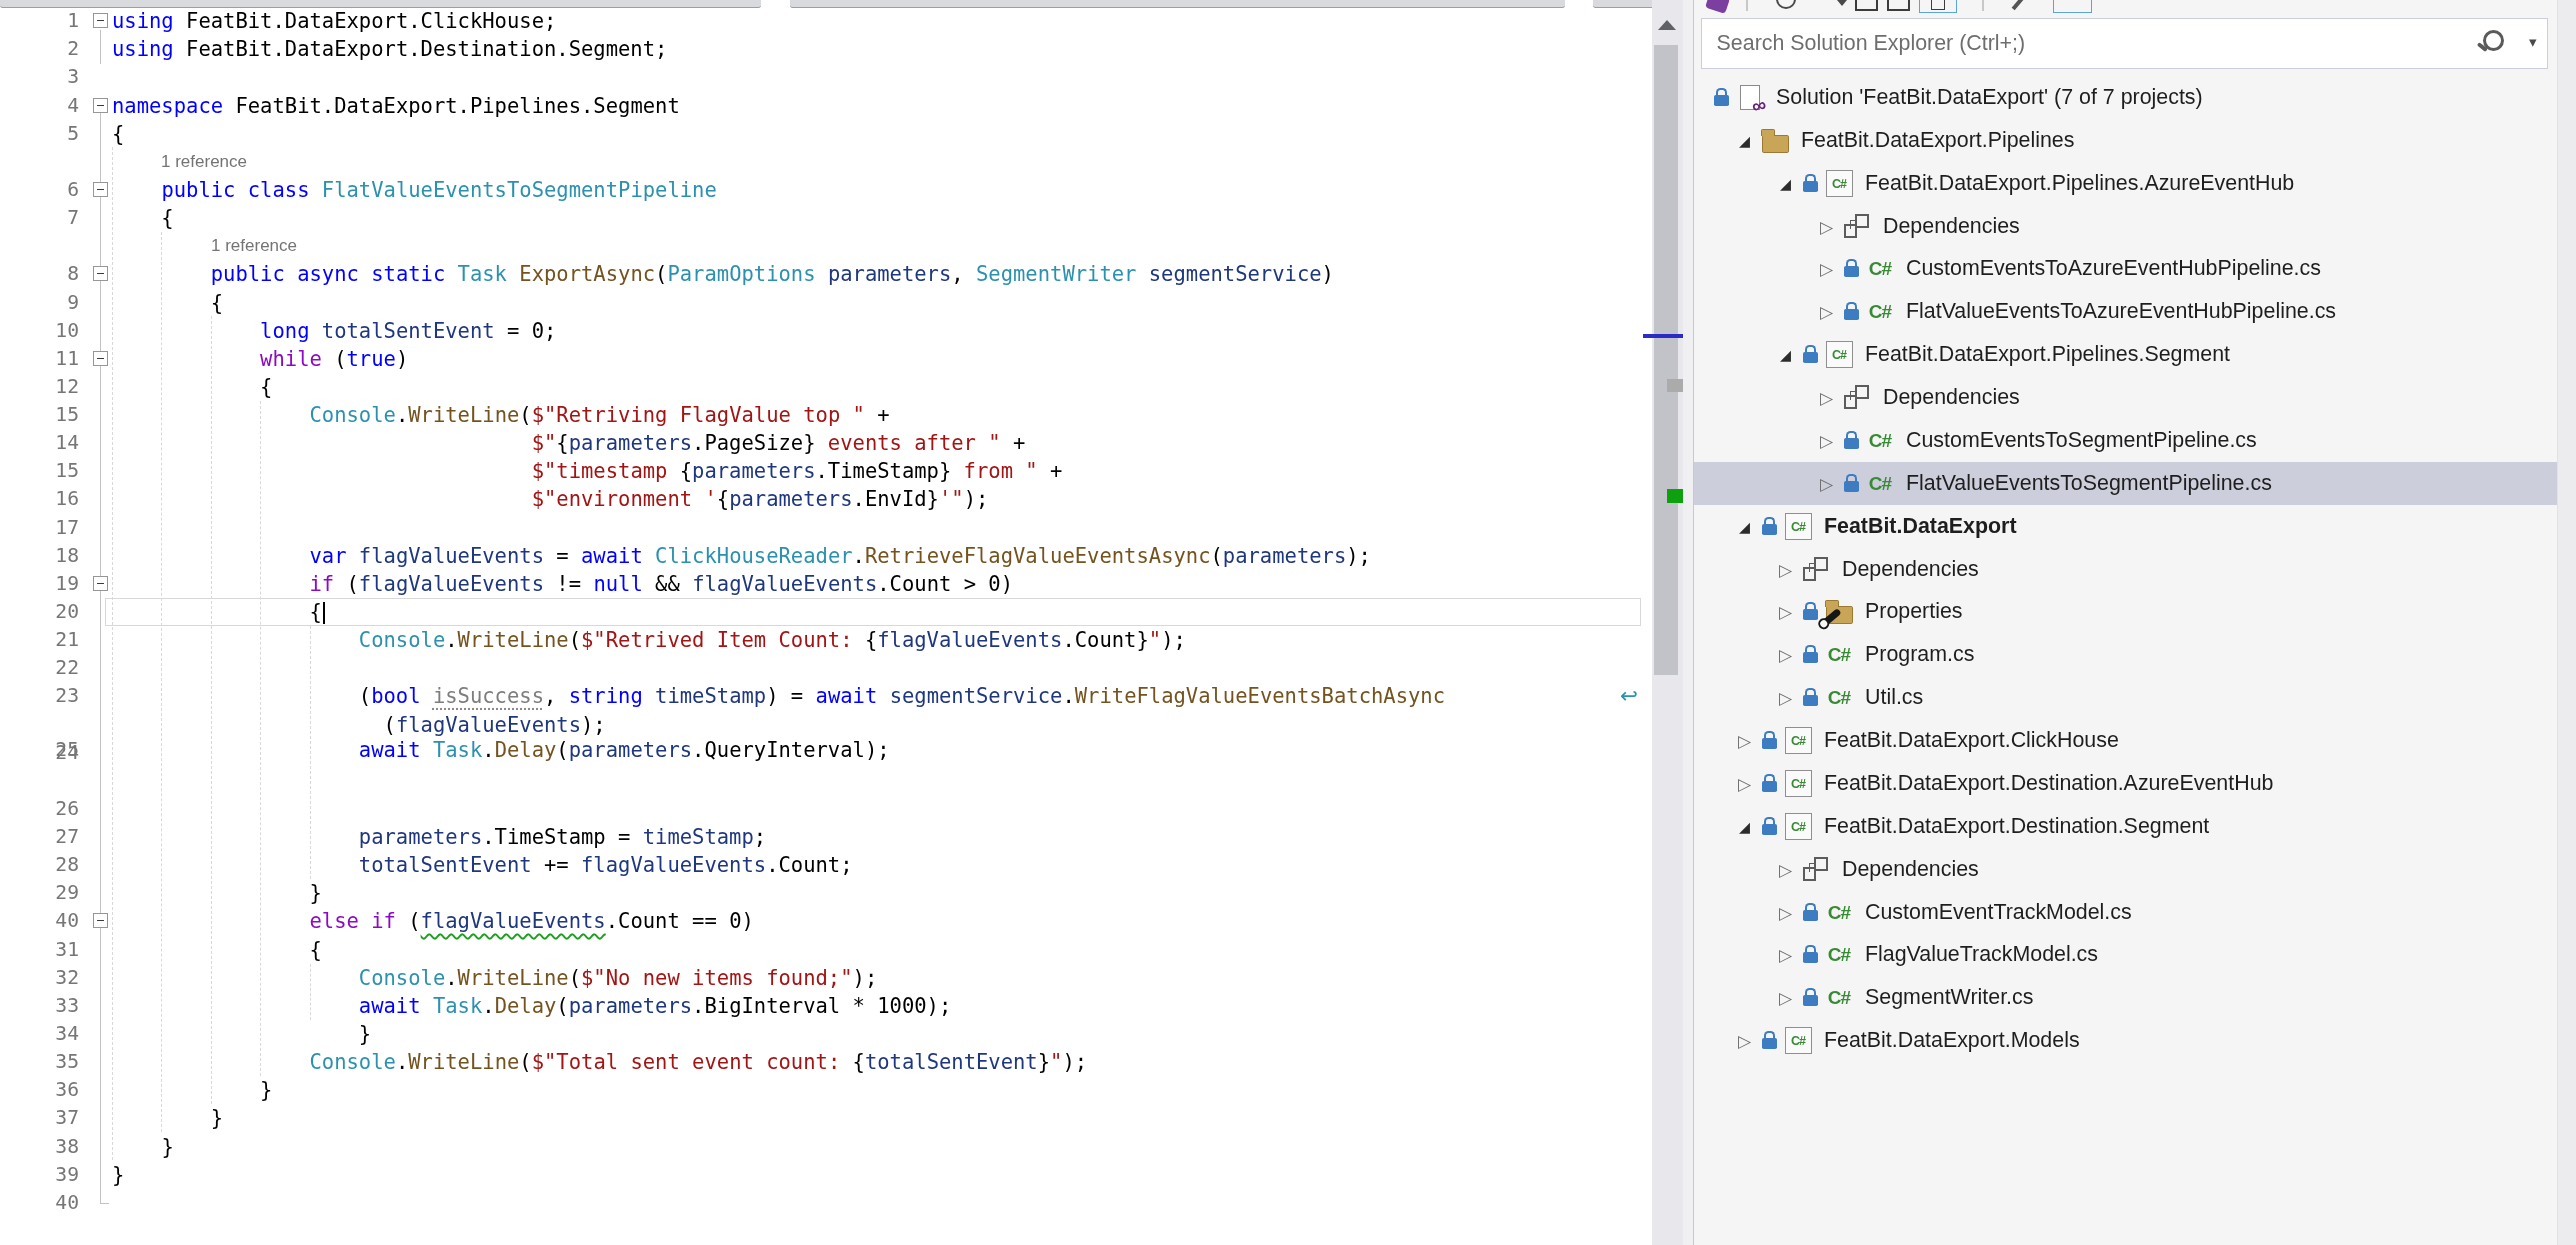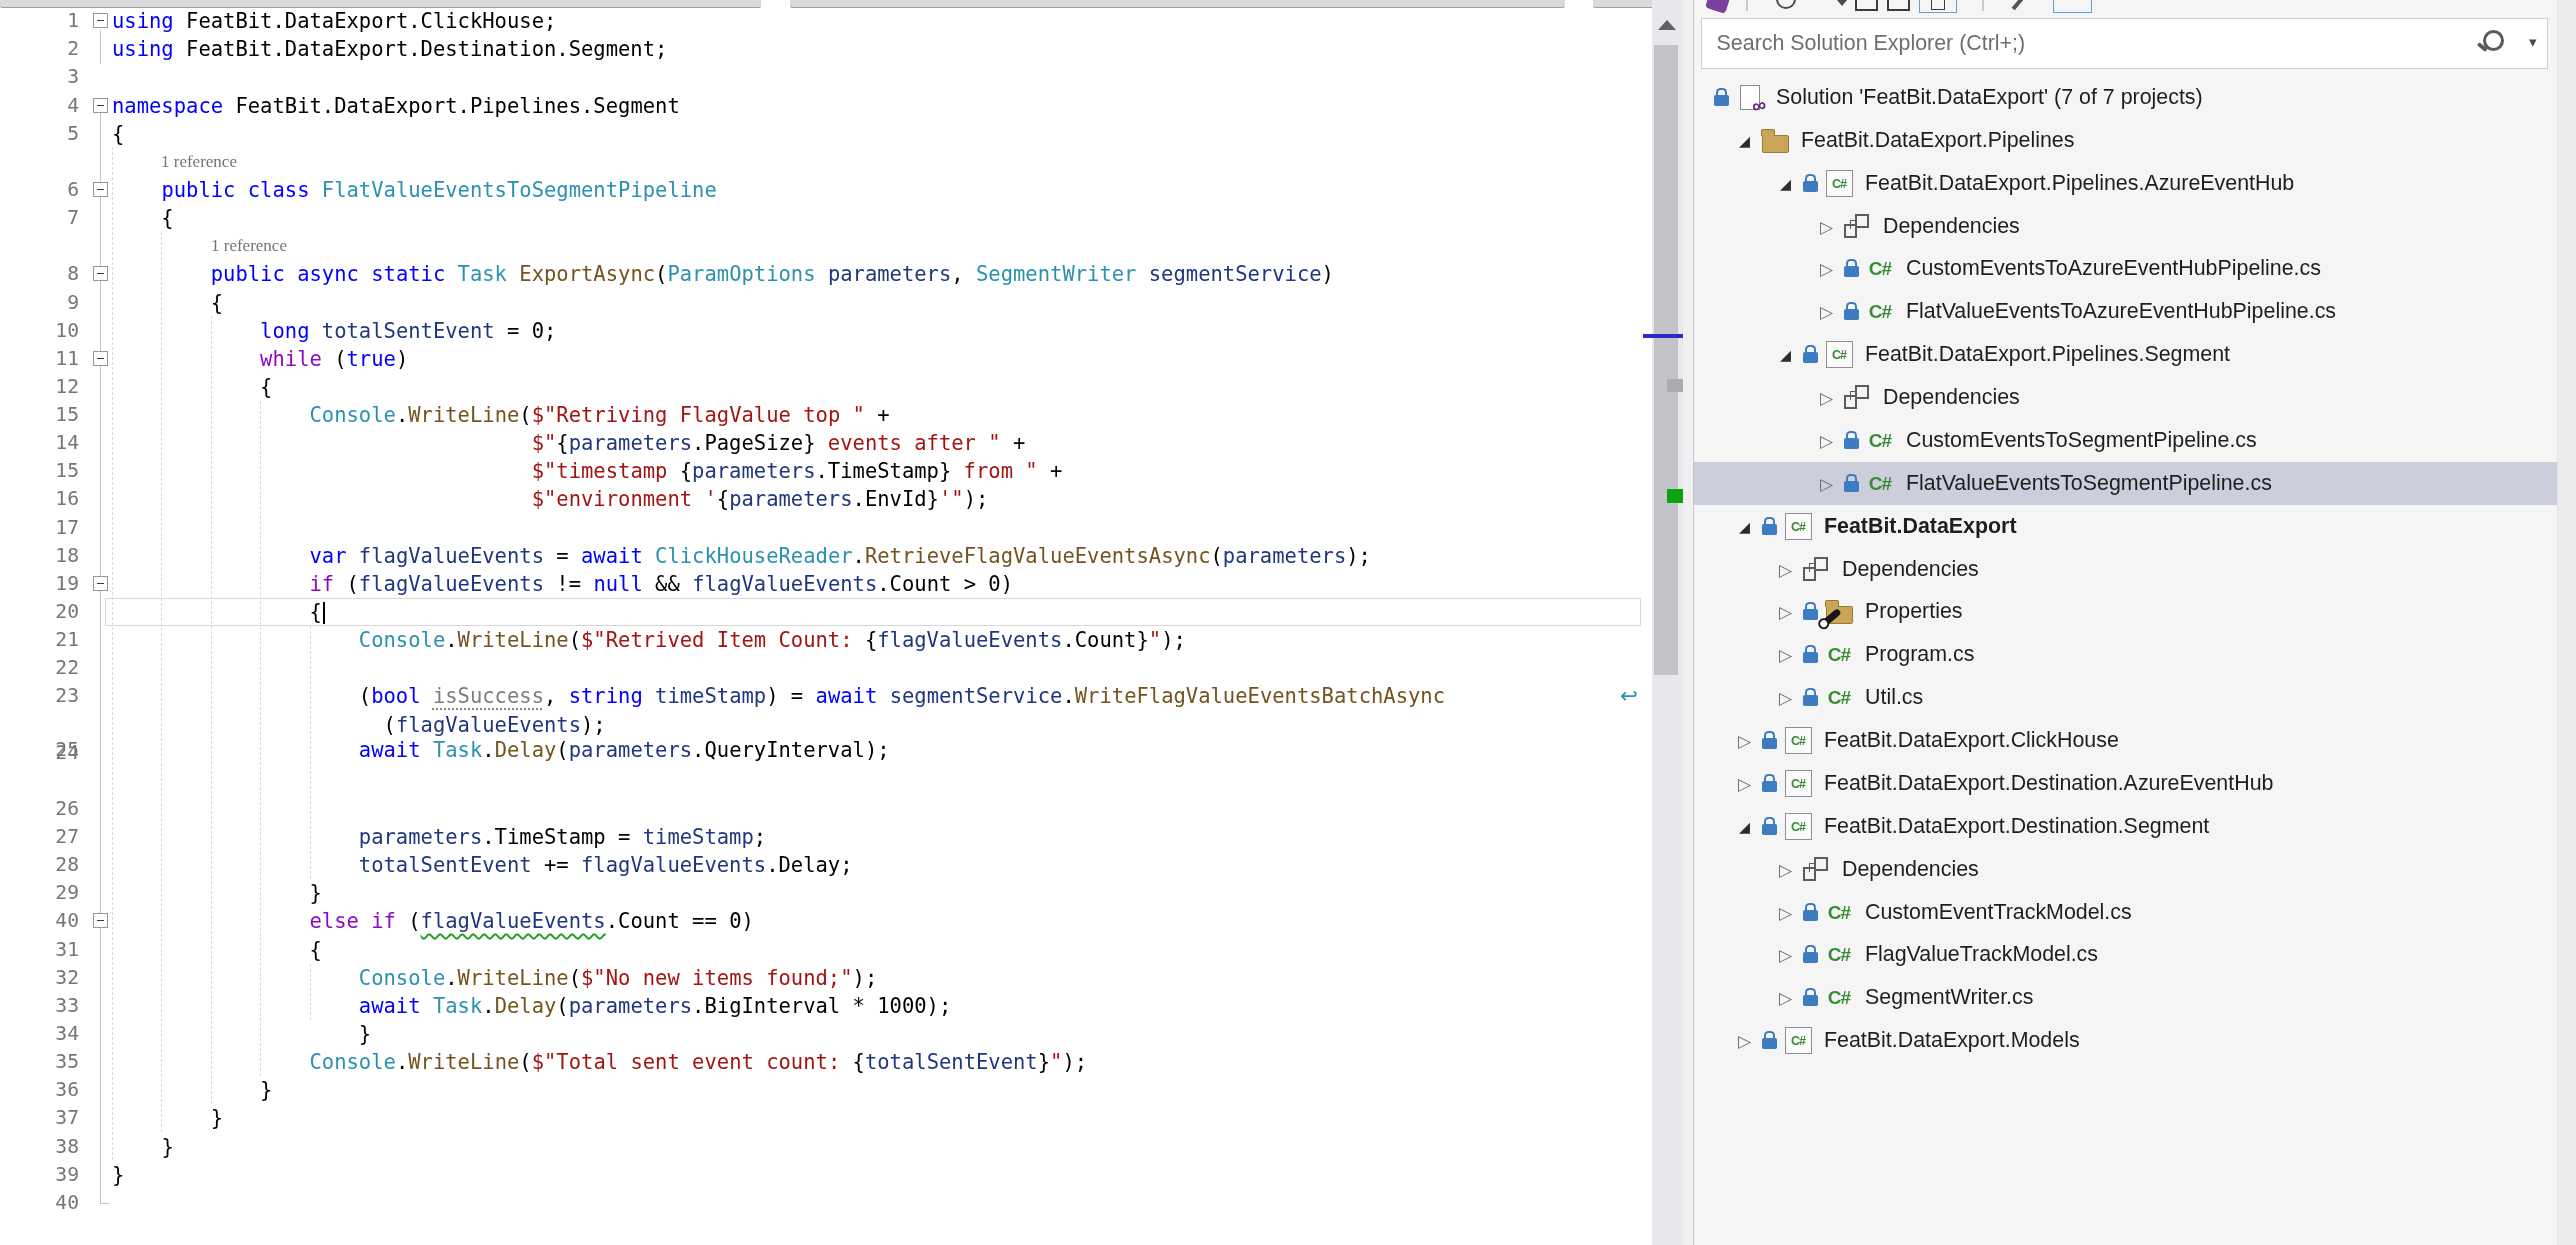--- a/index.html
+++ b/index.html
@@ -13,21 +13,21 @@
   .code-row{position:absolute;left:0;width:1652px;height:28px;}
   .ln{position:absolute;left:0;top:0;width:79px;text-align:right;font-family:"DejaVu Sans Mono",monospace;
       font-size:19.7px;line-height:28px;color:#767676;}
   .code-text{position:absolute;left:112px;top:0;white-space:pre;font-family:"DejaVu Sans Mono",monospace;
       font-size:20.5px;line-height:28px;color:#000;}
   .kw{color:#0000FF}.ctrl{color:#8F08C4}.type{color:#2B91AF}.mth{color:#74531F}
   .str{color:#A31515}.id{color:#1F377F}.pl{color:#000000}
   .un{color:#7d7d7d;text-decoration-line:underline;text-decoration-style:dotted;text-decoration-color:#8a8a8a;text-underline-offset:5.4px;}
   .sq{color:#1F377F;text-decoration-line:underline;text-decoration-style:wavy;text-decoration-color:#1ca11c;text-underline-offset:4.5px;}
   .caret{display:inline-block;width:2.2px;height:22px;background:#000;vertical-align:text-bottom;margin-left:0.9px;}
-  .codelens{position:absolute;font-size:17px;color:#747474;line-height:28px;font-family:Liberation Serif, serif;}
+  .codelens{position:absolute;font-size:17px;color:#747474;line-height:28px;font-family:Liberation Sans, sans-serif;}
   .curline{position:absolute;left:105px;width:1536px;height:28px;border:1.8px solid #d8d8d8;box-sizing:border-box;background:transparent;}
   .wrapglyph{position:absolute;left:1620px;top:0;color:#2B91AF;font-size:21.4px;line-height:28px;font-family:"DejaVu Sans",sans-serif;}
   .guide{position:absolute;width:0;border-left:1.3px dashed #d9d9d9;}
   .outline-v{position:absolute;left:100px;width:0;border-left:1.3px solid #c3c3c3;}
   .outline-tick{position:absolute;left:100px;height:0;border-top:1.3px solid #c3c3c3;width:9px;}
   .fold{position:absolute;left:93px;width:15px;height:15px;border:0.9px solid #969696;background:#fff;box-sizing:border-box;}
   .fold::after{content:"";position:absolute;left:2.7px;right:2.7px;top:5.8px;border-top:1.3px solid #3c3c3c;}
   
   #vscroll{position:absolute;left:1652px;top:0;width:31px;height:1245px;background:#E8E8EC;}
   #vscroll .up{position:absolute;left:6.3px;top:19.7px;width:0;height:0;border-left:9px solid transparent;border-right:9px solid transparent;border-bottom:10.7px solid #5f6166;}
@@ -203,21 +203,21 @@
       <div class="code-row" style="top: 795px;">
         <span class="ln">26</span>
         <span class="code-text"></span>
       </div>
       <div class="code-row" style="top: 823px;">
         <span class="ln">27</span>
         <span class="code-text"><span class="pl">                    </span><span class="id">parameters</span><span class="pl">.TimeStamp = </span><span class="id">timeStamp</span><span class="pl">;</span></span>
       </div>
       <div class="code-row" style="top: 851px;">
         <span class="ln">28</span>
-        <span class="code-text"><span class="pl">                    </span><span class="id">totalSentEvent</span><span class="pl"> += </span><span class="id">flagValueEvents</span><span class="pl">.Delay;</span></span>
+        <span class="code-text"><span class="pl">                    </span><span class="id">totalSentEvent</span><span class="pl"> += </span><span class="id">flagValueEvents</span><span class="pl">.Count;</span></span>
       </div>
       <div class="code-row" style="top: 879px;">
         <span class="ln">29</span>
         <span class="code-text"><span class="pl">                </span><span class="pl">}</span></span>
       </div>
       <div class="code-row" style="top: 907px;">
         <span class="ln">40</span>
         <span class="fold" style="top: 6.3px;"></span>
         <span class="code-text"><span class="pl">                </span><span class="ctrl">else if</span><span class="pl"> (</span><span class="sq">flagValueEvents</span><span class="pl">.Count == 0)</span></span>
       </div>

